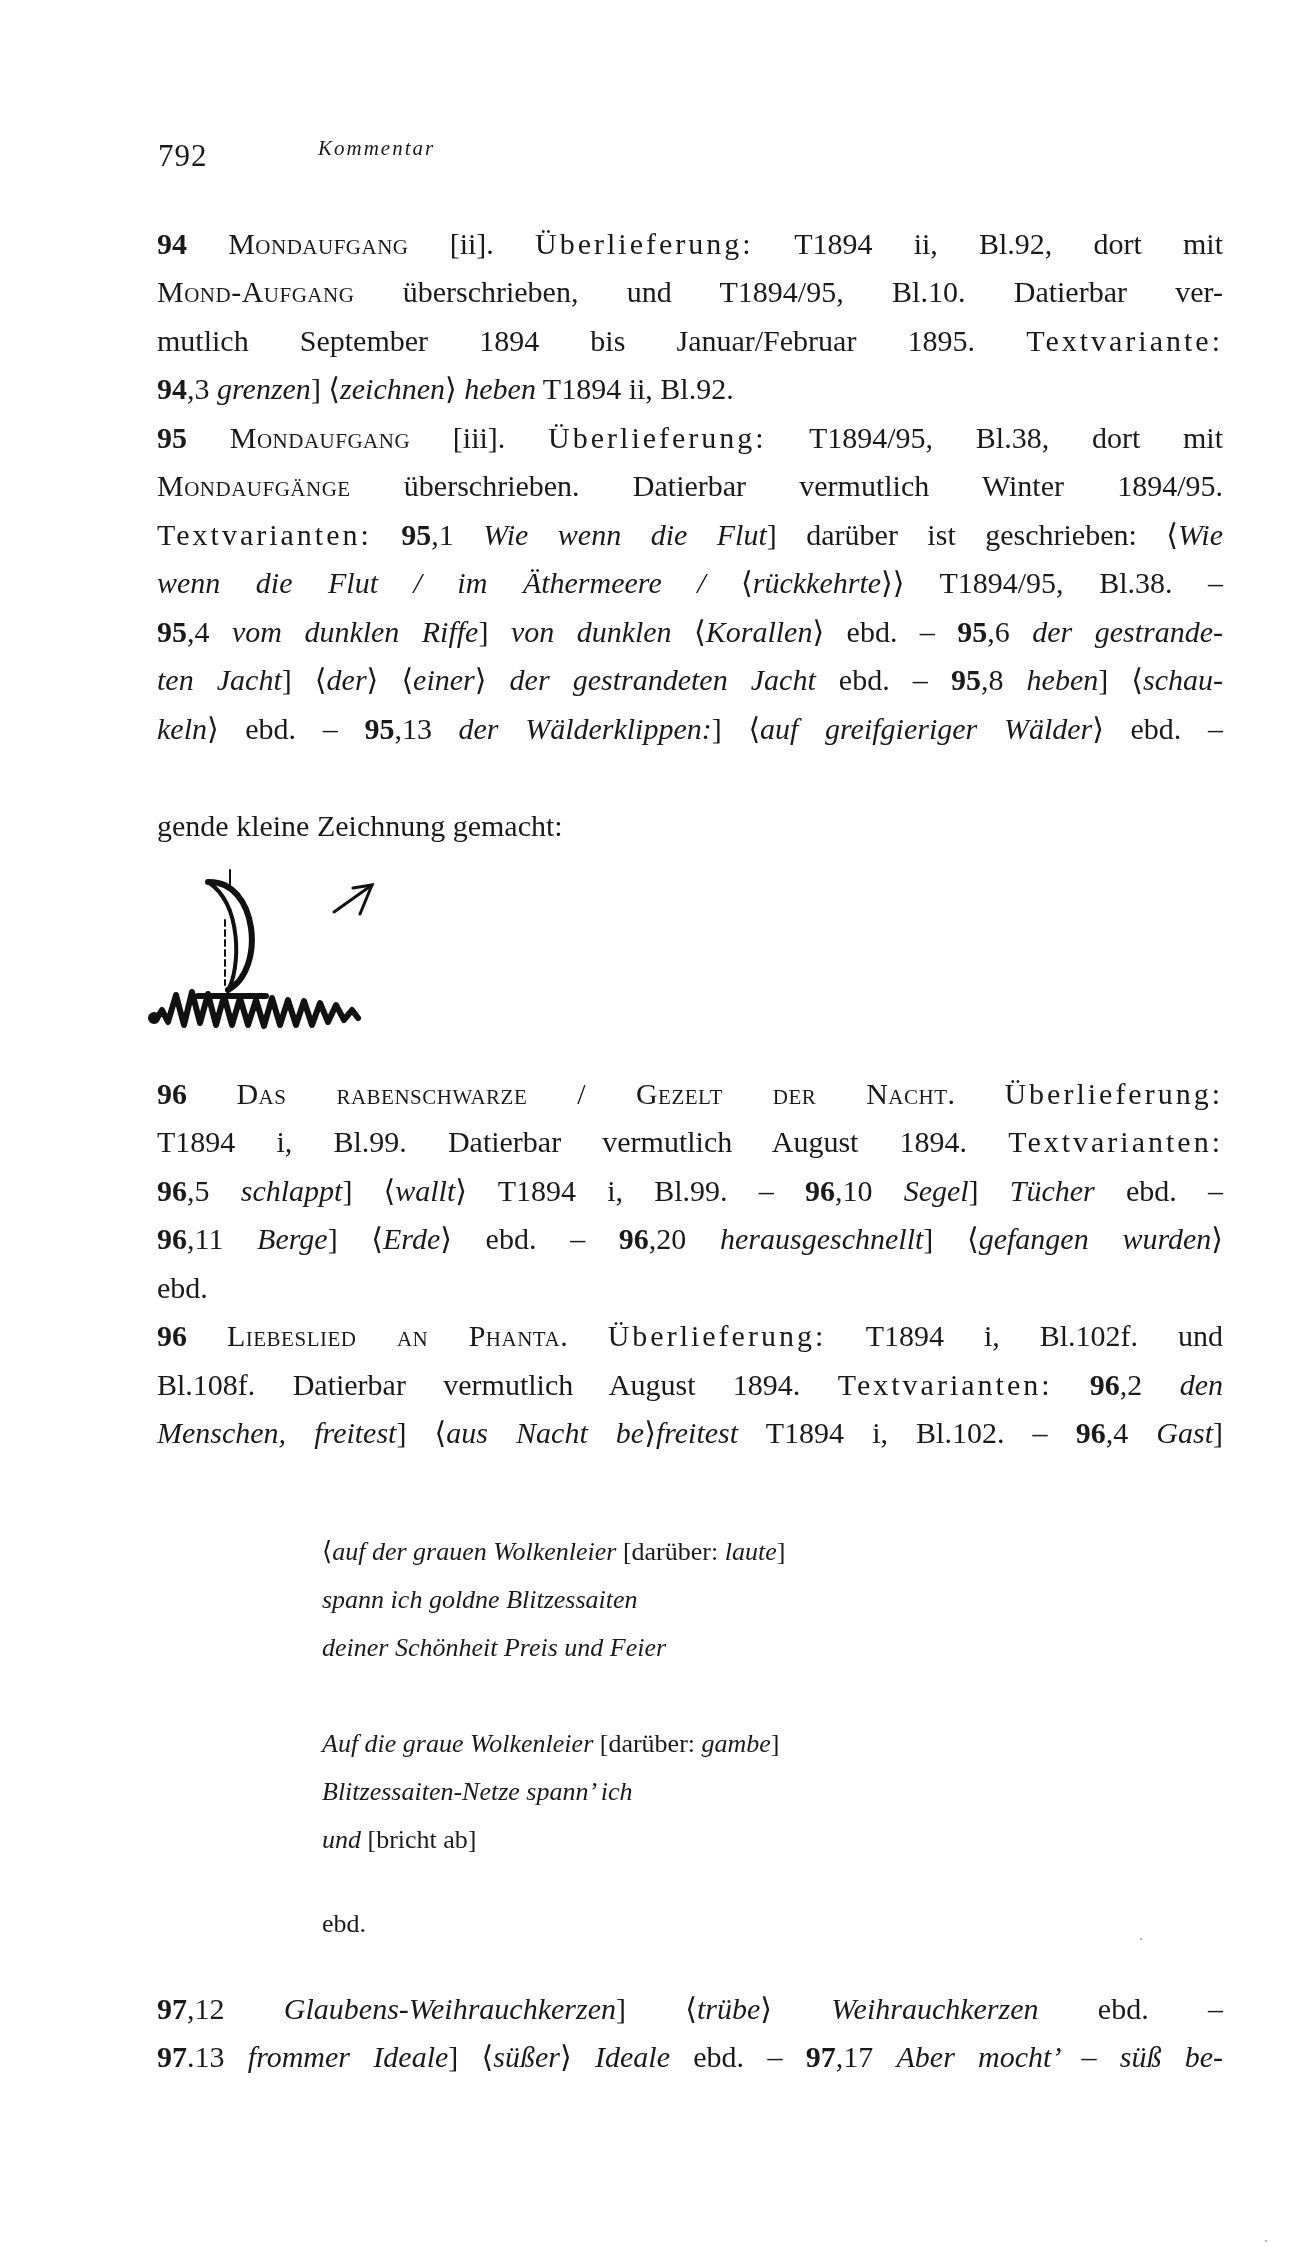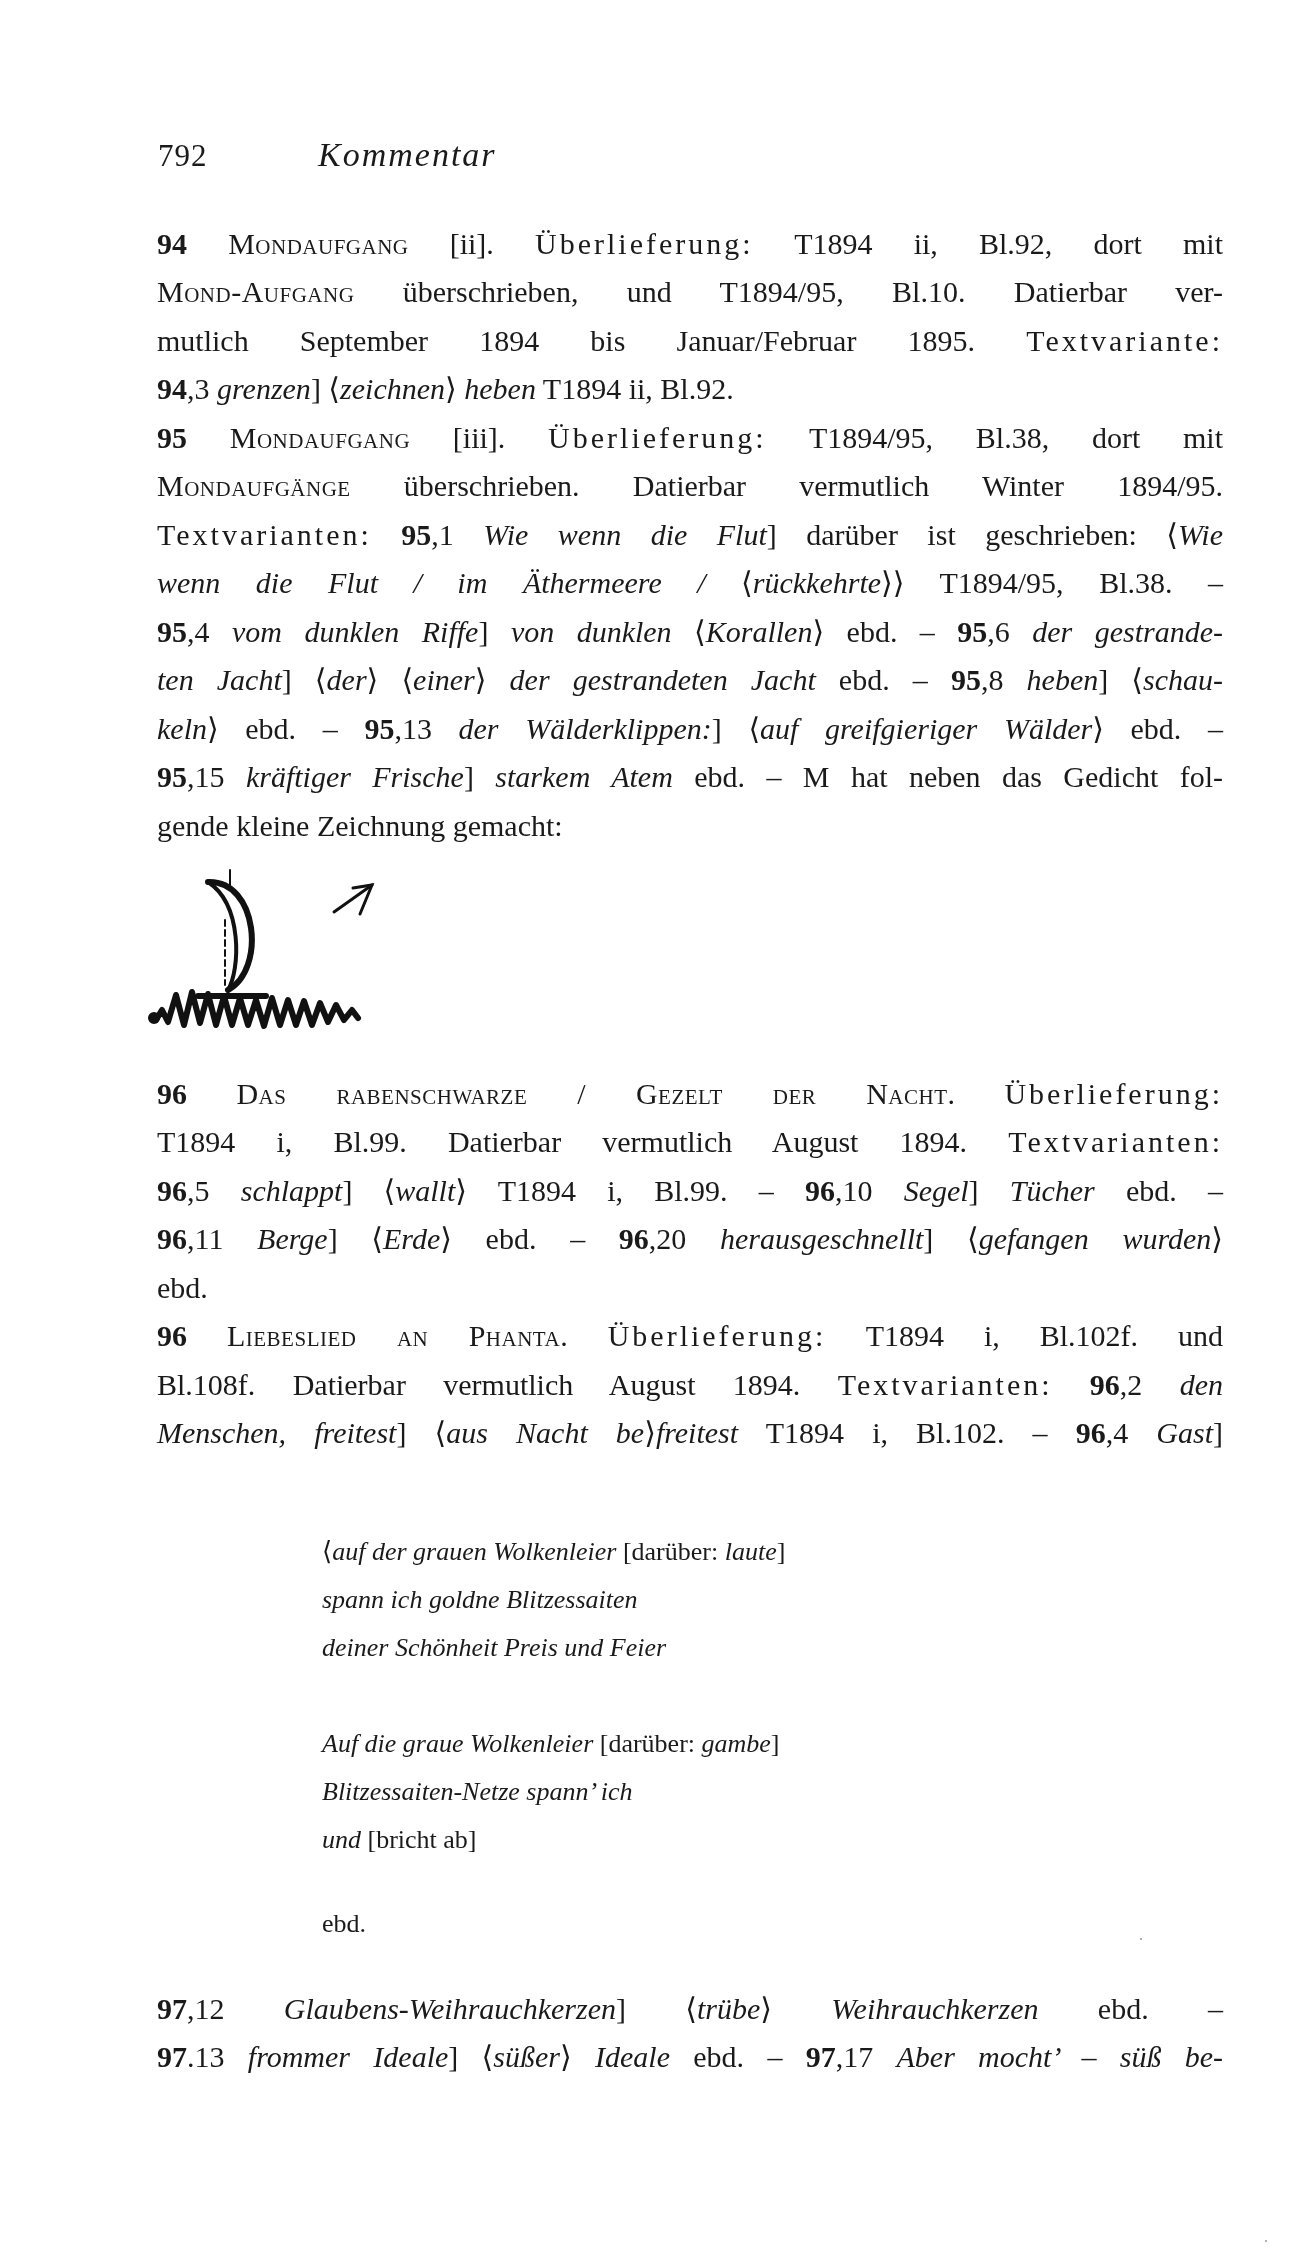--- a/index.html
+++ b/index.html
@@ -1,20 +1,20 @@
 <!DOCTYPE html>
 <html><head>
 <meta charset="utf-8">
 <style>
   html, body { margin:0; padding:0; background:#ffffff; }
   body { width:1294px; height:2256px; position:relative; overflow:hidden; color:#1a1a1a;
          font-family:"Liberation Serif", "DejaVu Serif", serif; }
   .page { position:absolute; left:0; top:0; width:1294px; height:1752px; }
   .hdr-num { position:absolute; left:158px; top:138px; font-size:31px; letter-spacing:1px; }
-  .hdr-title { position:absolute; left:318px; top:136px; font-size:34px; font-style:italic; letter-spacing:2px; }
+  .hdr-title { position:absolute; left:318px; top:136px; font-size:21px; font-style:italic; letter-spacing:2px; }
   .line { position:absolute; left:157px; width:1066px; font-size:30px; line-height:36px; white-space:nowrap;
           text-align:justify; text-align-last:justify; }
   .line.last { text-align-last:left; }
   .verse { position:absolute; left:322px; font-size:26px; line-height:36px; white-space:nowrap; }
   .b { font-weight:bold; }
   .i { font-style:italic; }
   .sc { font-variant:small-caps; letter-spacing:0.5px; }
   .sp { letter-spacing:3px;margin-top:33px; }
   .drawing { position:absolute; left:148px; top:860px; width:250px; height:175px; }
   .spk { position:absolute; width:2px; height:2px; background:#999; border-radius:1px; }
@@ -31,21 +31,20 @@
   <div class="line" style="top:323px"><span>mutlich September 1894 bis Januar/Februar 1895. </span><span class="sp">Textvariante:</span></div>
   <div class="line last" style="top:371px"><span class="b">94</span><span>,3 </span><span class="i">grenzen</span><span>] ⟨</span><span class="i">zeichnen</span><span>⟩ </span><span class="i">heben</span><span> T1894 ii, Bl.92.</span></div>
 
   <div class="line" style="top:420px"><span class="b">95</span><span> </span><span class="sc">Mondaufgang</span><span> [iii]. </span><span class="sp">Überlieferung:</span><span> T1894/95, Bl.38, dort mit</span></div>
   <div class="line" style="top:468px"><span class="sc">Mondaufgänge</span><span> überschrieben. Datierbar vermutlich Winter 1894/95.</span></div>
   <div class="line" style="top:517px"><span class="sp">Textvarianten:</span><span> </span><span class="b">95</span><span>,1 </span><span class="i">Wie wenn die Flut</span><span>] darüber ist geschrieben: ⟨</span><span class="i">Wie</span></div>
   <div class="line" style="top:565px"><span class="i">wenn die Flut / im Äthermeere / </span><span>⟨</span><span class="i">rückkehrte</span><span>⟩⟩ T1894/95, Bl.38. –</span></div>
   <div class="line" style="top:614px"><span class="b">95</span><span>,4 </span><span class="i">vom dunklen Riffe</span><span>] </span><span class="i">von dunklen</span><span> ⟨</span><span class="i">Korallen</span><span>⟩ ebd. – </span><span class="b">95</span><span>,6 </span><span class="i">der gestrande-</span></div>
   <div class="line" style="top:662px"><span class="i">ten Jacht</span><span>] ⟨</span><span class="i">der</span><span>⟩ ⟨</span><span class="i">einer</span><span>⟩ </span><span class="i">der gestrandeten Jacht</span><span> ebd. – </span><span class="b">95</span><span>,8 </span><span class="i">heben</span><span>] ⟨</span><span class="i">schau-</span></div>
   <div class="line" style="top:711px"><span class="i">keln</span><span>⟩ ebd. – </span><span class="b">95</span><span>,13 </span><span class="i">der Wälderklippen:</span><span>] ⟨</span><span class="i">auf greifgieriger Wälder</span><span>⟩ ebd. –</span></div>
-  <div class="line" style="top:759px"><span class="b">95</span><span>,15 </span><span class="i">kräftiger Frische</span><span>] </span><span class="i">starkem Atem</span><span> ebd. – M hat neben das Gedicht fol-</span></div>
   <div class="line last" style="top:808px"><span>gende kleine Zeichnung gemacht:</span></div>
 
   <svg class="drawing" viewBox="0 0 250 175">
     <g fill="none" stroke="#111" stroke-linecap="round">
       <path d="M60 22 C 110 20, 118 110, 80 130" stroke-width="6"></path>
       <path d="M60 22 C 95 45, 92 110, 80 130" stroke-width="4"></path>
       <path d="M82 10 L 82 28" stroke-width="2"></path>
       <path d="M77 60 L 77 125" stroke-width="2" stroke-dasharray="6 4"></path>
       <path d="M50 136 L 118 136" stroke-width="6"></path>
     </g>

